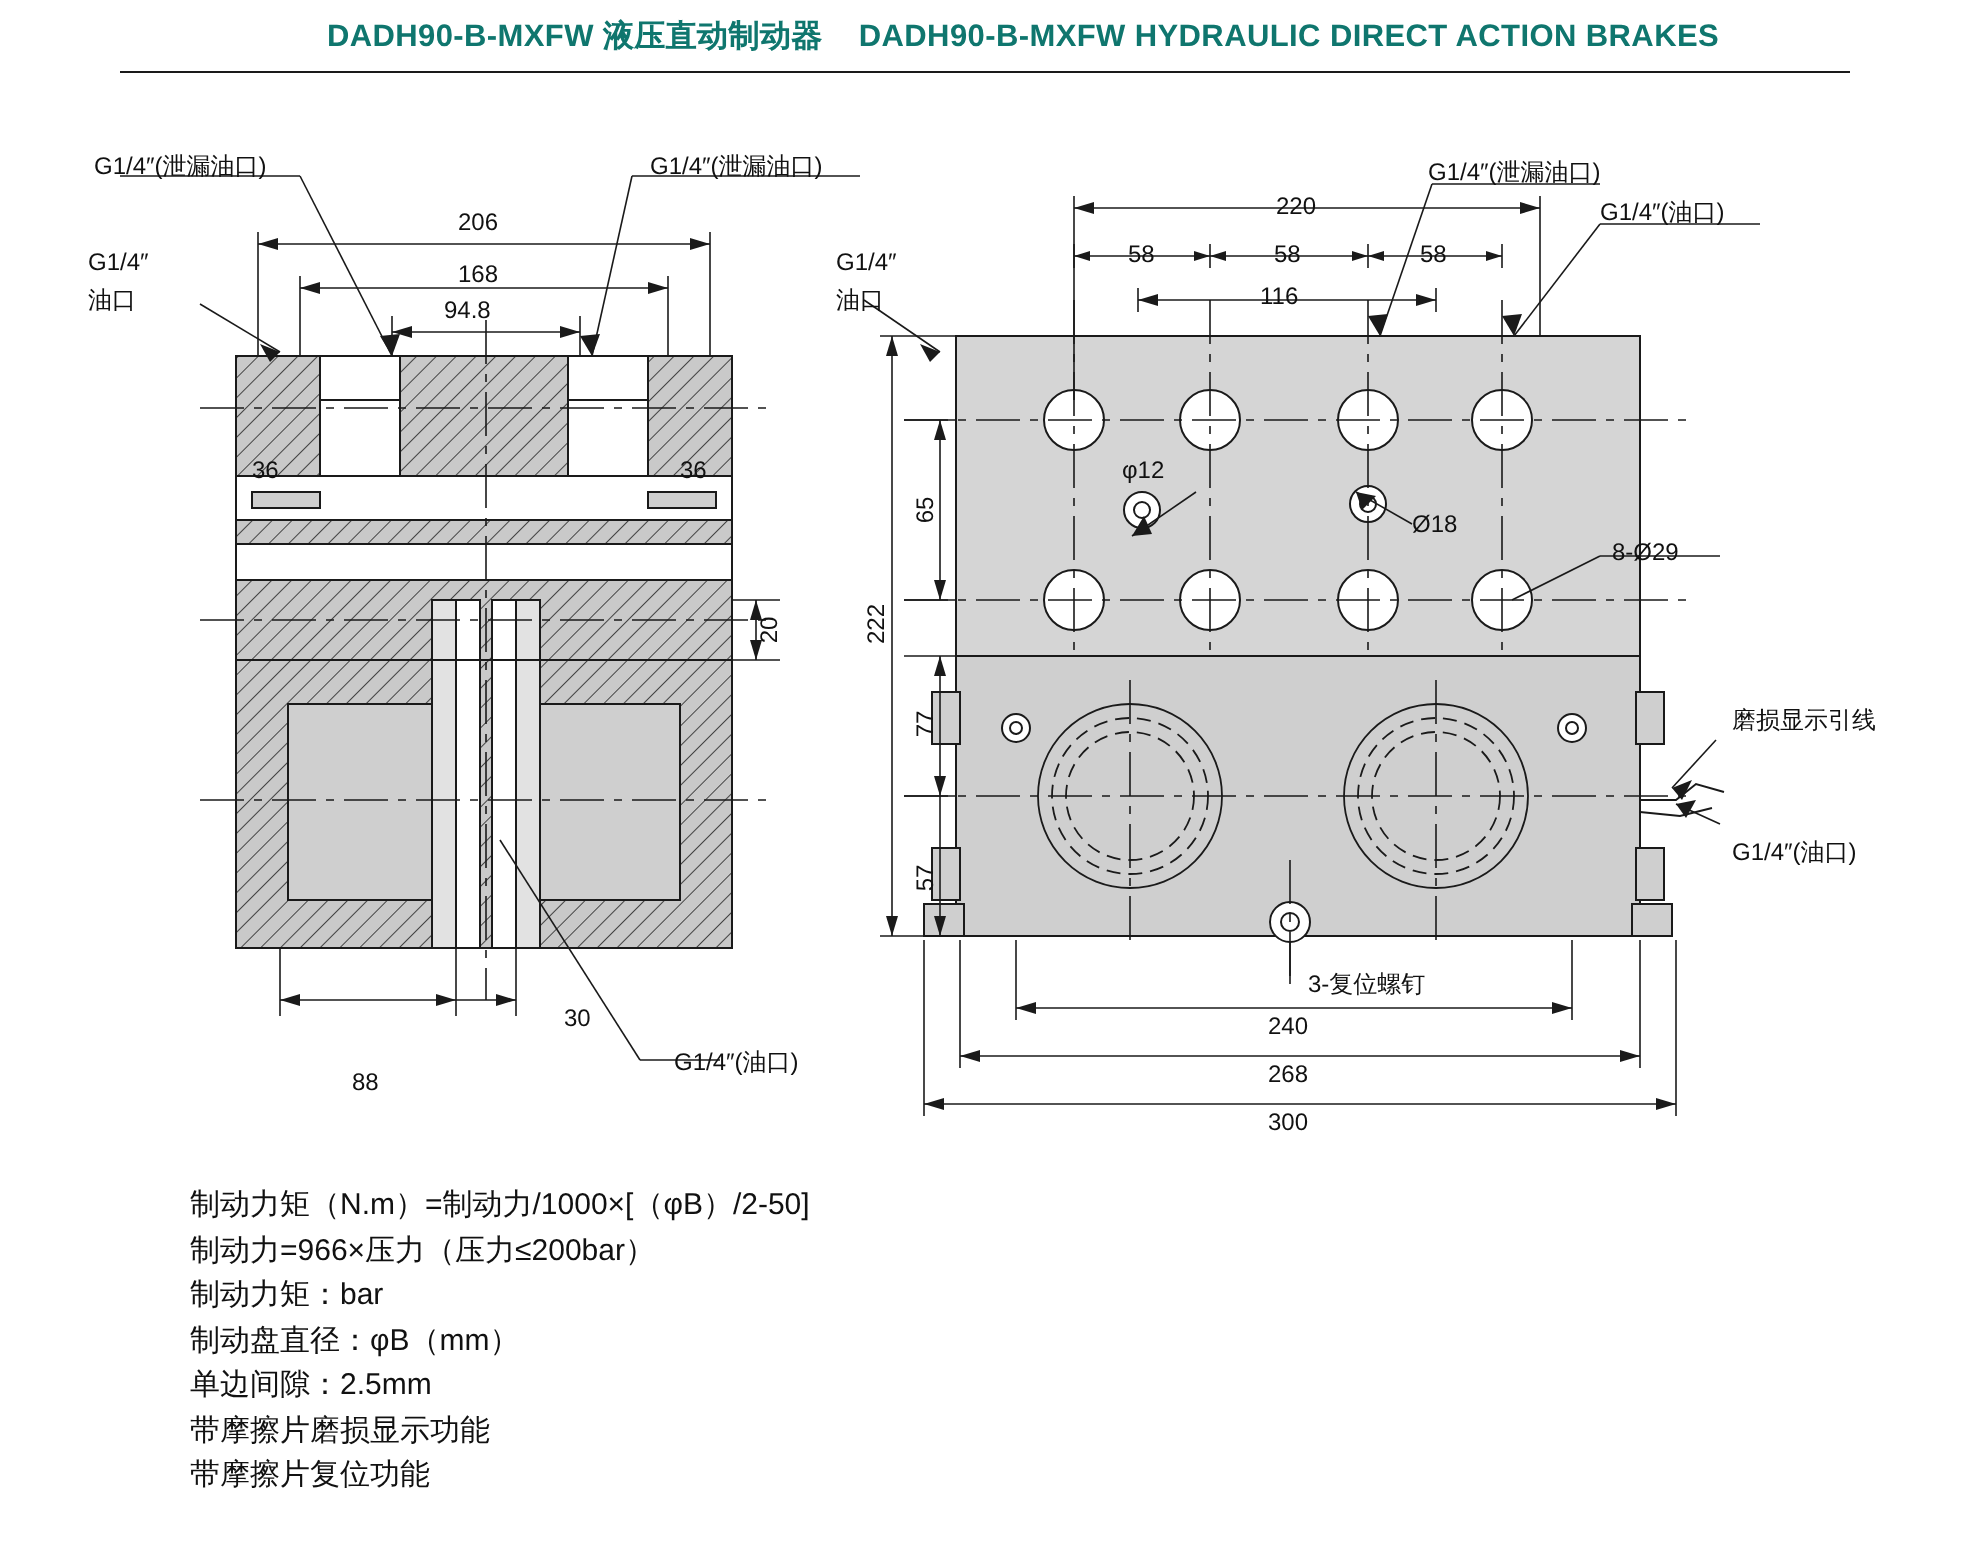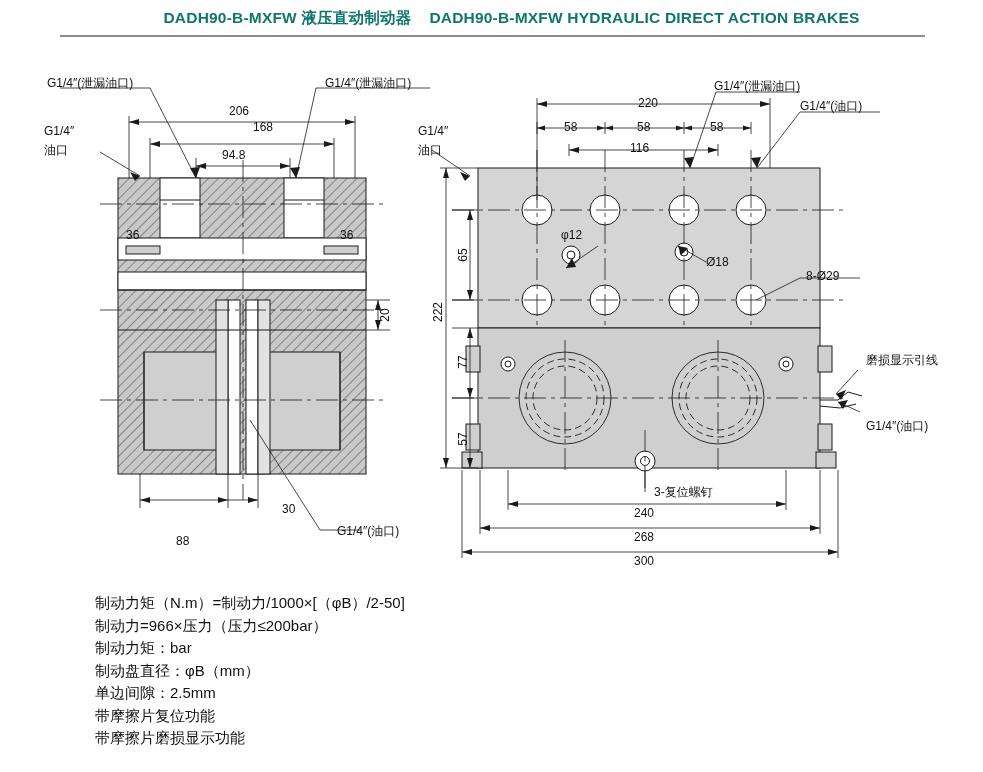--- a/index.html
+++ b/index.html
@@ -294,21 +294,21 @@
     </g>
   </svg>
 
   <div class="lbl" style="left:47px;top:75px;">G1/4″(泄漏油口)</div>
   <div class="lbl" style="left:325px;top:75px;">G1/4″(泄漏油口)</div>
   <div class="lbl" style="left:44px;top:124px;">G1/4″</div>
   <div class="lbl" style="left:44px;top:142px;">油口</div>
   <div class="lbl" style="left:337px;top:523px;">G1/4″(油口)</div>
 
   <div class="dim" style="left:229px;top:104px;">206</div>
-  <div class="dim" style="left:229px;top:120px;margin-left:24px;">168</div>
+  <div class="dim" style="left:229px;top:130px;">168</div>
   <div class="dim" style="left:222px;top:148px;">94.8</div>
   <div class="dim" style="left:126px;top:228px;">36</div>
   <div class="dim" style="left:340px;top:228px;">36</div>
   <div class="dimv" style="left:378px;top:308px;transform:rotate(-90deg);">20</div>
   <div class="dim" style="left:176px;top:502px;margin-top:32px;">88</div>
   <div class="dim" style="left:236px;top:502px;margin-left:46px;">30</div>
 
   <div class="lbl" style="left:714px;top:78px;">G1/4″(泄漏油口)</div>
   <div class="lbl" style="left:800px;top:98px;">G1/4″(油口)</div>
   <div class="lbl" style="left:418px;top:124px;">G1/4″</div>
@@ -332,17 +332,17 @@
   <div class="dim" style="left:634px;top:506px;">240</div>
   <div class="dim" style="left:634px;top:530px;">268</div>
   <div class="dim" style="left:634px;top:554px;">300</div>
 
   <div class="notes">
     <div>制动力矩（N.m）=制动力/1000×[（φB）/2-50]</div>
     <div>制动力=966×压力（压力≤200bar）</div>
     <div>制动力矩：bar</div>
     <div>制动盘直径：φB（mm）</div>
     <div>单边间隙：2.5mm</div>
+    <div>带摩擦片磨损显示功能</div>
     <div>带摩擦片复位功能</div>
-    <div>带摩擦片磨损显示功能</div>
   </div>
 
 </div>
 
 </body></html>

